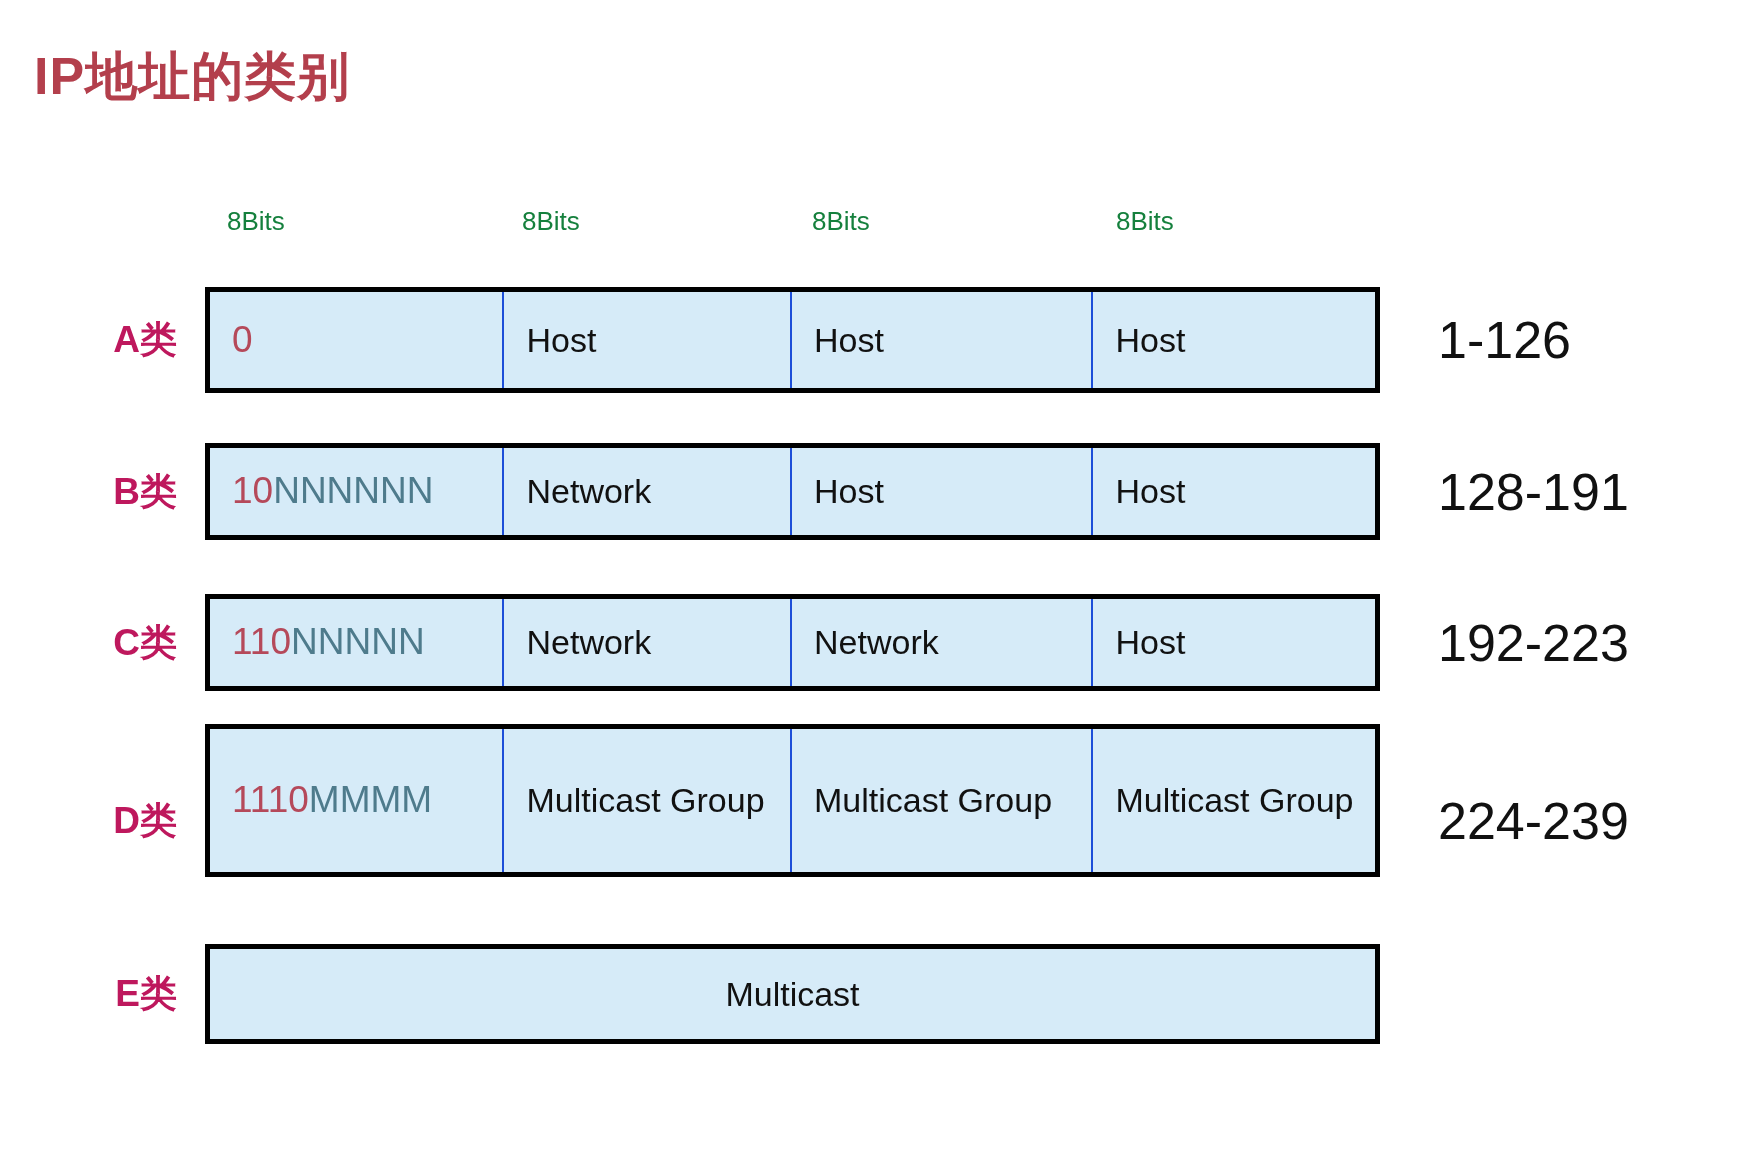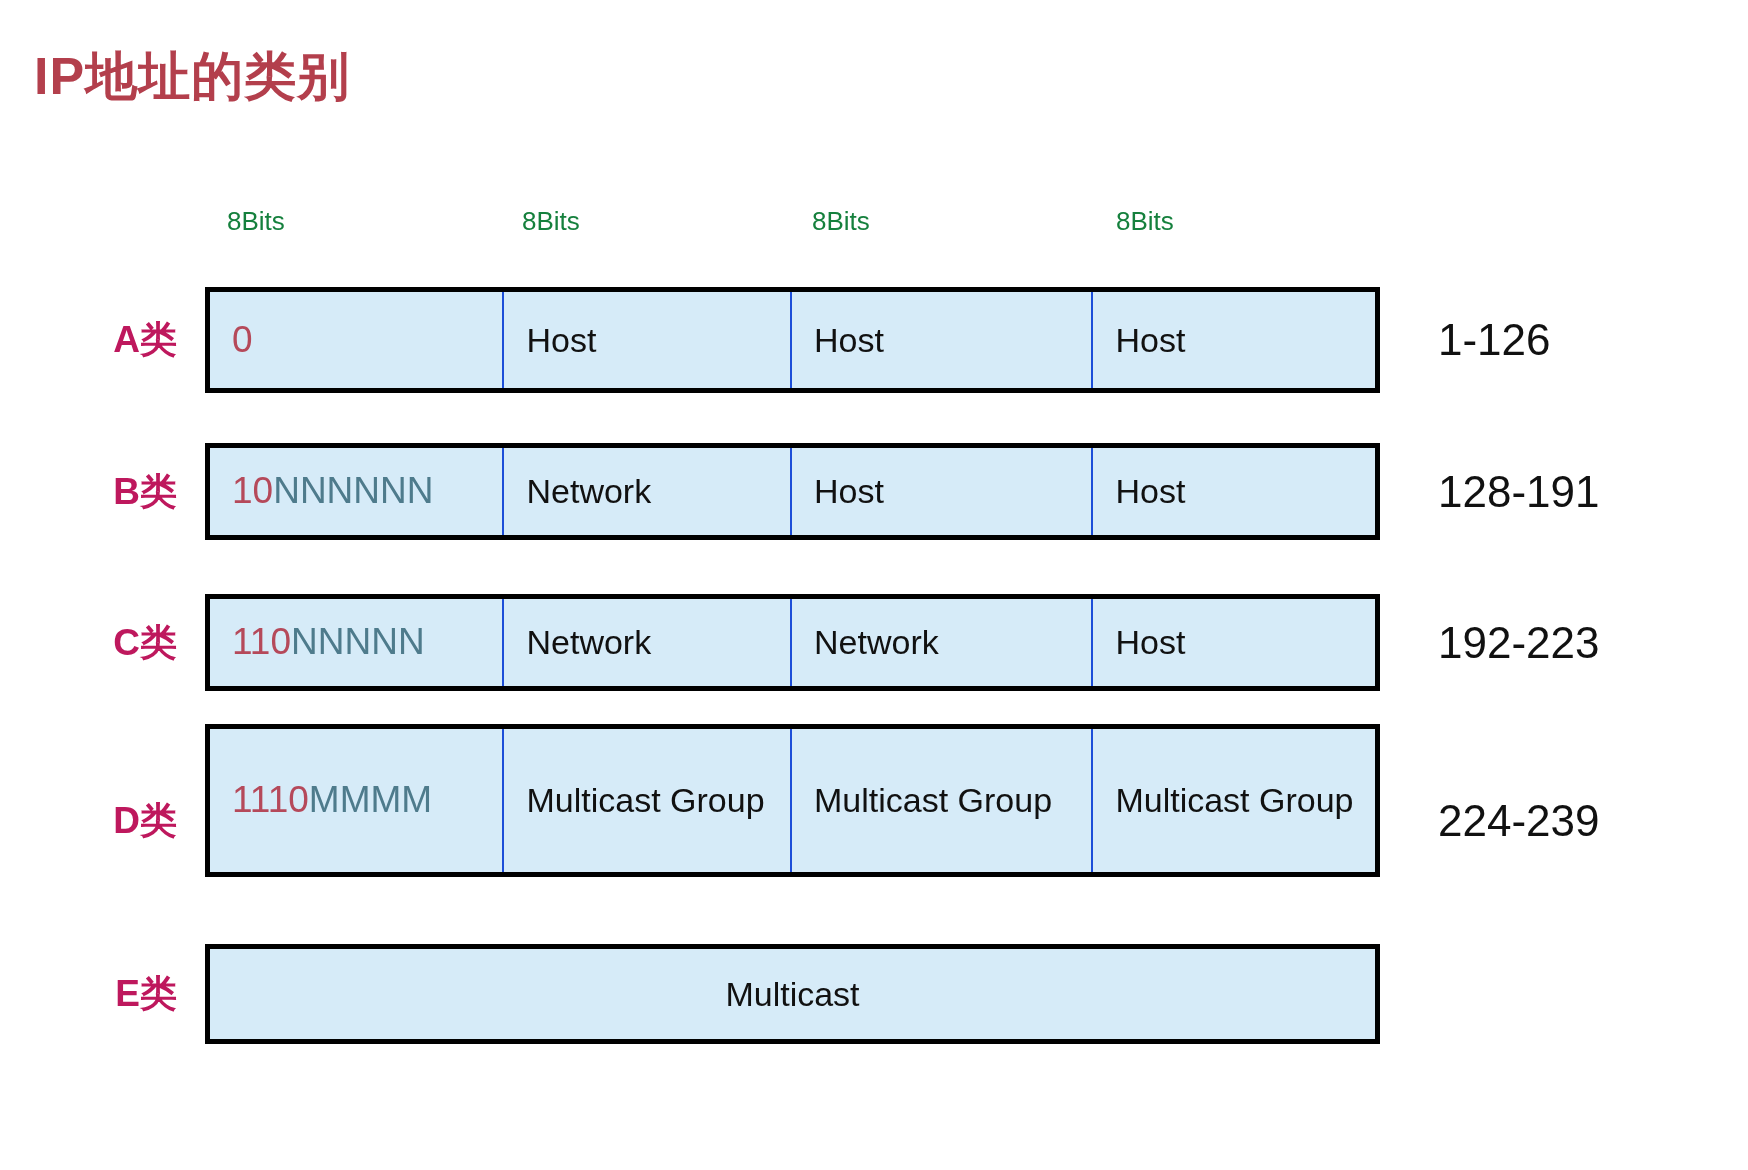--- a/index.html
+++ b/index.html
@@ -94,21 +94,21 @@
   .cl-c { top: 594px; height: 97px; text-align: center; }
   .cl-d { top: 744px; height: 153px; }
   .cl-e { top: 944px; height: 100px; }
 
   .range-label {
     position: absolute;
     left: 1438px;
     width: 300px;
     display: flex;
     align-items: center;
-    font-size: 44px;
+    font-size: 52px;
     color: #111111;
   }
   .rg-a { top: 287px; height: 106px; }
   .rg-b { top: 443px; height: 97px; }
   .rg-c { top: 594px; height: 97px; }
   .rg-d { top: 744px; height: 153px; }
 </style>
 </head>
 <body>
 

